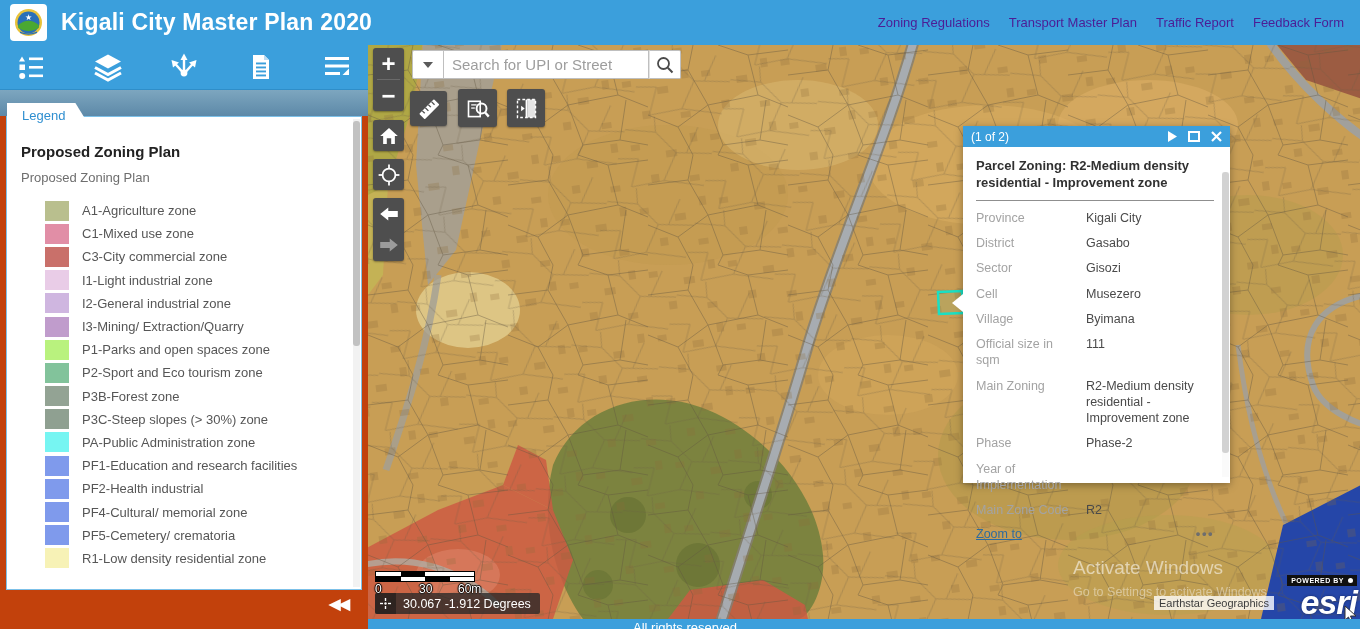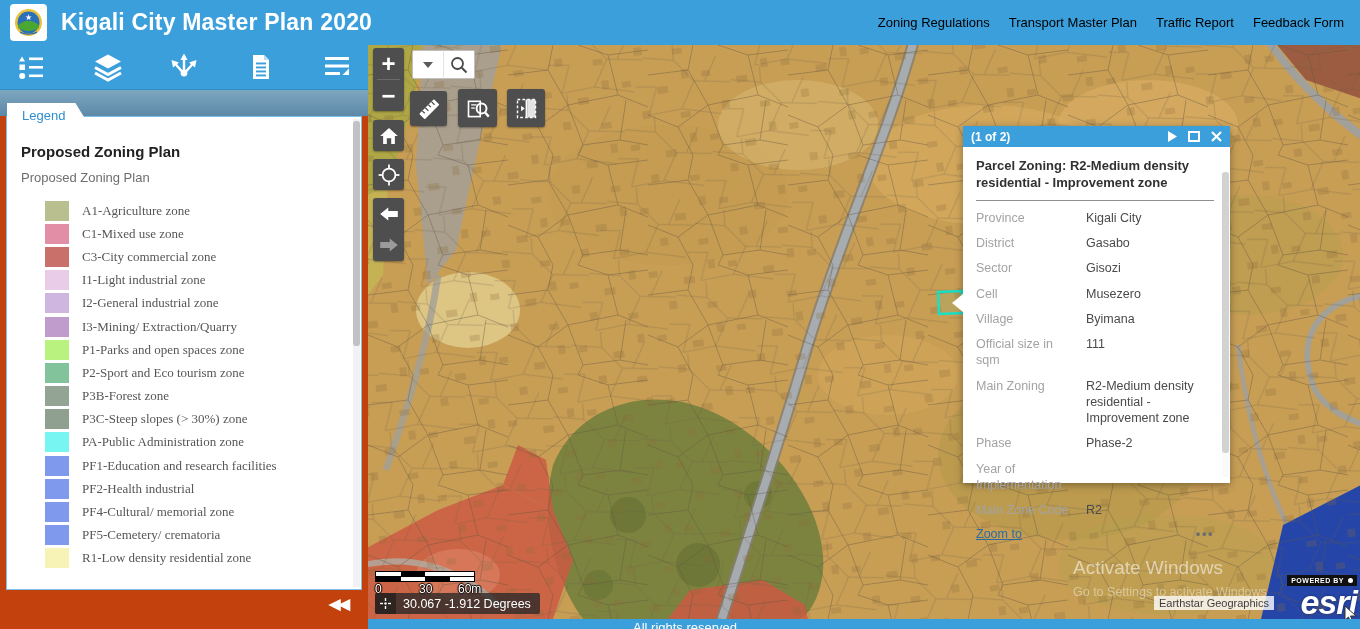--- a/index.html
+++ b/index.html
@@ -5,37 +5,37 @@
   * { margin:0; padding:0; box-sizing:border-box; }
   html,body { width:1360px; height:629px; overflow:hidden; }
   body { font-family:"Liberation Sans", sans-serif; }
   .app { position:relative; width:1360px; height:629px; background:#3b9fdc; overflow:hidden; }
 
   
   .header { position:absolute; left:0; top:0; width:1360px; height:45px; background:#3b9fdc; display:flex; align-items:center; z-index:30; }
   .logo { width:37px; height:37px; background:#fff; border-radius:4px; margin:0 0 0 10px; display:flex; align-items:center; justify-content:center; }
   .app-title { color:#fff; font-size:23px; font-weight:bold; margin-left:14px; letter-spacing:0.2px; white-space:nowrap; }
   .header-nav { margin-left:auto; display:flex; gap:19px; padding-right:16px; }
-  .nav-link { color:#000000; font-size:13px; cursor:pointer; white-space:nowrap; }
+  .nav-link { color:#4c1d95; font-size:13px; cursor:pointer; white-space:nowrap; }
 
   
   .body { position:absolute; top:45px; left:0; width:1360px; height:584px; display:flex; }
 
   
   .sidebar { position:relative; width:368px; height:584px; background:#c2410c; flex:none; }
   .toolbar { height:45px; background:#3b9fdc; display:flex; align-items:center; justify-content:space-between; padding:0 14px; border-bottom:1px solid #2f8ec9; }
   .tool-btn { width:34px; height:34px; display:flex; align-items:center; justify-content:center; cursor:pointer; }
   .strip { height:26px; background:linear-gradient(#7da6bf,#5d89a8); }
   .legend-tab { position:absolute; left:7px; top:58px; height:26px; background:#fff; color:#2f8fd0; font-size:13px; padding:5px 26px 0 15px; z-index:5; clip-path:polygon(0 0, calc(100% - 16px) 0, 100% 100%, 0 100%); cursor:pointer; }
   .panel { position:absolute; left:6px; top:71px; width:356px; height:474px; background:#fff; border:1px solid #7cc0e8; z-index:4; overflow:hidden; }
   .panel-inner { padding:26px 14px 8px 14px; }
   .panel-title { font-size:15px; font-weight:bold; color:#222; }
   .panel-sub { font-size:13px; color:#6e6e6e; margin-top:10px; }
   .legend-list { list-style:none; margin-top:14px; padding-left:24px; }
-  .legend-item { display:flex; align-items:center; height:23.2px; gap:13px;font-family:Liberation Serif, serif; }
+  .legend-item { display:flex; align-items:center; height:23.2px; gap:13px; }
   .swatch { width:24px; height:20px; flex:none; }
   .legend-label { font-size:13px; color:#565656; }
   .panel-scroll { position:absolute; right:1px; top:2px; bottom:2px; width:7px; background:#f2f2f2; }
   .panel-thumb { position:absolute; top:2px; left:0; width:7px; height:48%; background:#c2c2c2; border-radius:3px; cursor:pointer; }
   .collapse-btn { position:absolute; right:20px; top:550px; color:#fff; font-size:15px; letter-spacing:-2px; cursor:pointer; font-weight:bold; }
 
   
   .map-col { position:relative; width:992px; height:584px; flex:none; }
   .map-area { position:relative; width:992px; height:574px; overflow:hidden; background:#c89e55; cursor:crosshair; }
   .map-svg { position:absolute; left:0; top:0; width:992px; height:574px; display:block; }
@@ -58,21 +58,21 @@
   .search-input::placeholder { color:#9d9d9d; }
   .search-btn { width:32px; height:29px; background:#fff; border:1px solid #bfbfbf; border-left:1px solid #e3e3e3; display:flex; align-items:center; justify-content:center; cursor:pointer; border-radius:0 2px 2px 0; }
 
   .measurebtn { left:42px; top:46px; width:37px; height:35px; }
   .identbtn { left:90px; top:44px; width:39px; height:38px; }
   .swipebtn { left:139px; top:44px; width:38px; height:38px; }
 
   
   .popup { position:absolute; left:595px; top:81px; width:267px; height:357px; background:#fff; box-shadow:0 2px 8px rgba(0,0,0,.35); z-index:10; }
   .popup-ptr { position:absolute; left:-11px; top:168px; width:0; height:0; border-top:9px solid transparent; border-bottom:9px solid transparent; border-right:11px solid #fff; }
-  .popup-head { height:21px; background:#3b9fdc; display:flex; align-items:center; padding:0 8px;font-weight:bold; }
+  .popup-head { height:21px; background:#3b9fdc; display:flex; align-items:center; padding:0 8px; }
   .popup-pager { color:#fff; font-size:12px; }
   .popup-headbtns { margin-left:auto; display:flex; align-items:center; gap:11px; }
   .ph-btn { color:#fff; cursor:pointer; display:flex; align-items:center; }
   .popup-body { position:relative; padding:10px 16px 8px 13px; height:336px; }
   .popup-title { font-size:13px; font-weight:bold; color:#313131; line-height:1.32; }
   .popup-hr { border:none; border-top:1px solid #8f8f8f; margin:9px 0 4px 0; }
   .popup-rows {}
   .prow { display:grid; grid-template-columns:102px 1fr; column-gap:8px; padding:4.5px 0; }
   .plabel { color:#a3a3a3; font-size:12.5px; line-height:1.3; }
   .pvalue { color:#4a4a4a; font-size:12.5px; line-height:1.3; }
@@ -334,20 +334,21 @@
           <div class="sep"></div>
           <div class="zi">−</div>
         </div>
 
         <div class="searchbar">
           <div class="dd-btn">
             <svg width="12" height="8" viewBox="0 0 12 8">
                 <polygon points="1,1 11,1 6,7" fill="#5a5a5a"></polygon>
               </svg>
           </div>
+          <input class="search-input" type="text" placeholder="Search for UPI or Street" style="">
           <div class="search-btn">
             <svg width="18" height="18" viewBox="0 0 18 18">
               <circle cx="7.5" cy="7.5" r="5.5" fill="none" stroke="#4a4a4a" stroke-width="1.8"></circle>
               <line x1="11.8" y1="11.8" x2="16.5" y2="16.5" stroke="#4a4a4a" stroke-width="2"></line>
             </svg>
           </div>
         </div>
 
         <div class="mbtn measurebtn">
           <svg width="26" height="26" viewBox="0 0 30 30">

